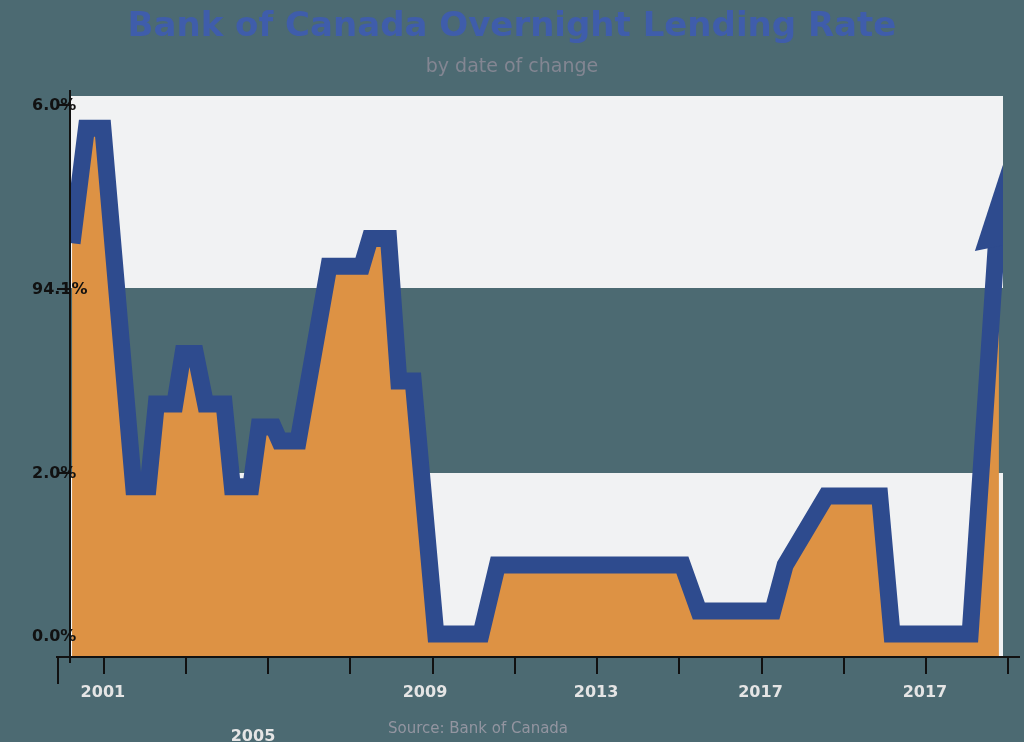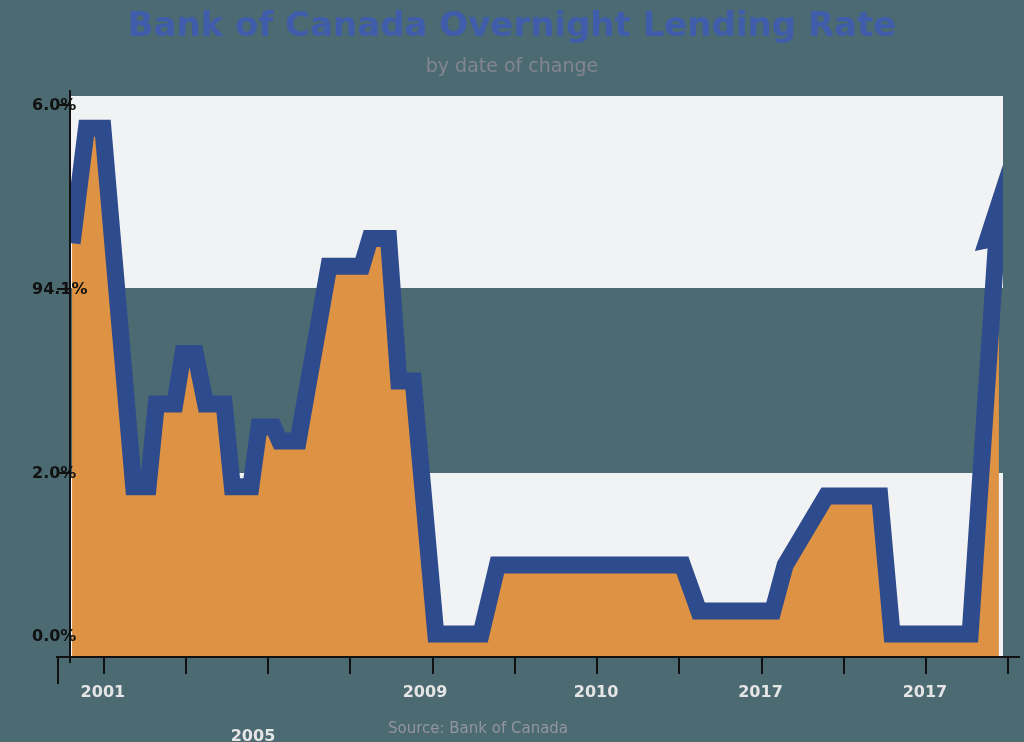--- a/index.html
+++ b/index.html
@@ -133,19 +133,19 @@
       <div class="xtick minor" style="left: 596.097px;"></div>
       <div class="xtick minor" style="left: 678.3px;"></div>
       <div class="xtick minor" style="left: 760.502px;"></div>
       <div class="xtick minor" style="left: 842.705px;"></div>
       <div class="xtick minor" style="left: 924.907px;"></div>
       <div class="xtick minor" style="left: 1007.11px;"></div>
       <div class="xtick major" style="left: 57px;"></div>
       <div class="xlabel" style="left: 102.881px;">2001</div>
       <div class="xlabel" style="left: 253px; margin-top: 44px;">2005</div>
       <div class="xlabel" style="left: 425px;">2009</div>
-      <div class="xlabel" style="left: 596.097px;">2010</div>
+      <div class="xlabel" style="left: 596.097px;">2013</div>
       <div class="xlabel" style="left: 760.502px; text-align: right;">2017</div>
       <div class="xlabel" style="left: 924.907px;">2017</div>
     </div>
 
   <div class="source">Source: Bank of Canada</div>
 </div>
 
 </body></html>

